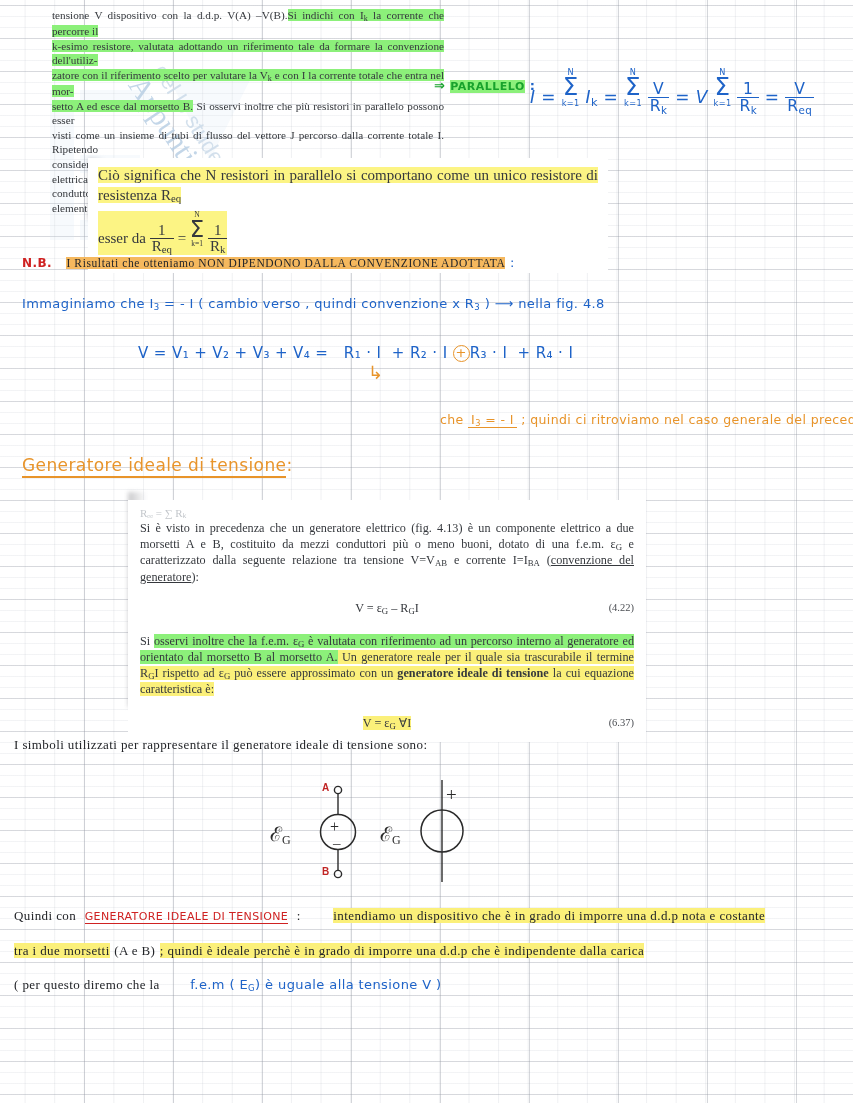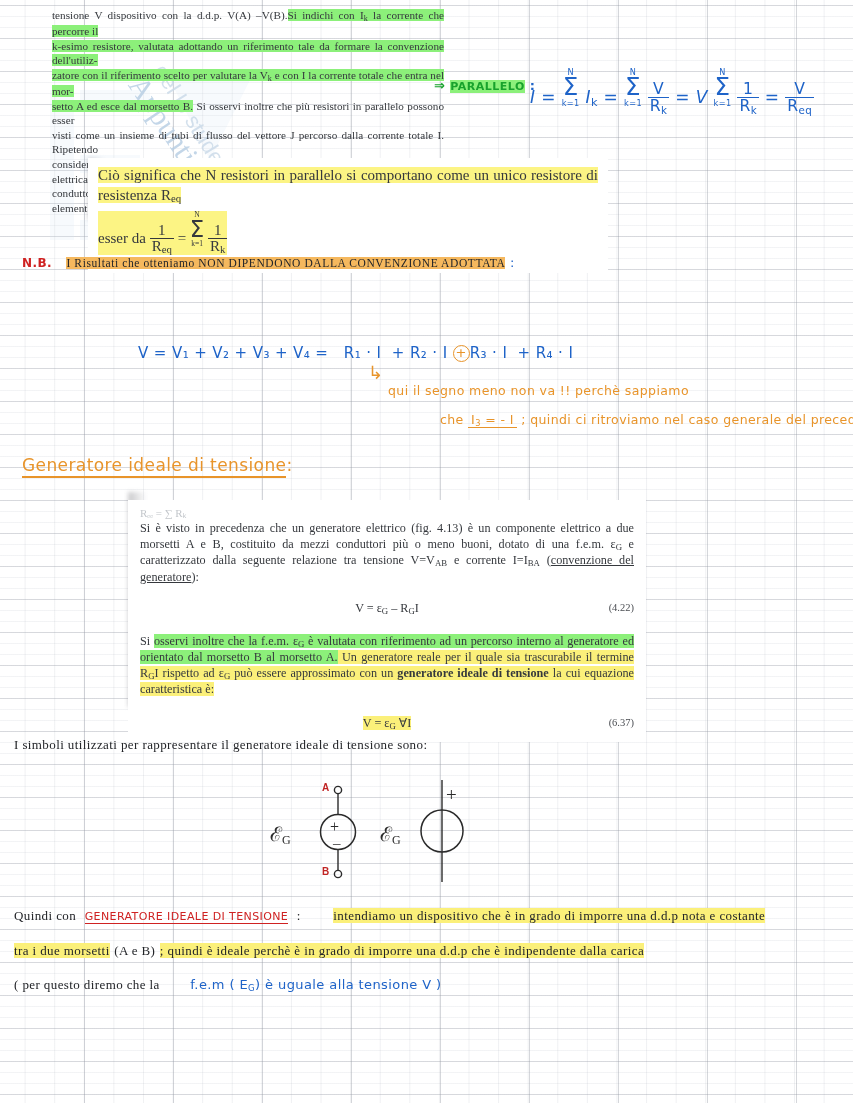--- a/index.html
+++ b/index.html
@@ -241,33 +241,35 @@
       </span>
     </span>
   </div>
 
   <div class="hw" style="left:22px; top:255px; font-size:13px;">
     <span class="hw-red" style="font-weight:700; font-size:12px;">N.B.</span>
     <span class="hl-o hw-black" style="font-size:11.5px; letter-spacing:.6px; margin-left:10px;">I Risultati che otteniamo  NON DIPENDONO DALLA CONVENZIONE ADOTTATA</span>
     <span class="hw-blue">:</span>
   </div>
 
+  <div class="hw hw-blue" style="left:22px; top:296px; font-size:13px;">
+    <span>Immaginiamo  che I</span><span class="sub">3</span><span> = - I     ( cambio verso , quindi convenzione x R</span><span class="sub">3</span><span> ) ⟶   nella fig. 4.8</span>
+  </div>
 
   <div class="hw hw-blue" style="left:138px; top:344px; font-size:15px;">
     <span>V = V₁ + V₂ +  V₃ + V₄   =</span>
     &nbsp;&nbsp;<span>R₁ · I</span>
     &nbsp;<span>+ R₂ · I</span>
     <span class="circ-plus">+</span><span>R₃ · I</span>
     &nbsp;<span>+ R₄ · I</span>
   </div>
 
   <div class="hw hw-orange" style="left:368px; top:362px; font-size:18px;">
     <span>↳</span>
   </div>
-  <div class="hw hw-orange" style="left:388px; top:383px; font-size:12.5px;">qui il segno meno non va !!  perchè sappiamo</div>
   <div class="hw hw-orange" style="left:440px; top:412px; font-size:12.5px;">
     <span>che</span>
     <span style="border-bottom:1.4px solid #e8942a; padding:0 3px;"><span>I</span><span class="sub">3</span> <span>= - I</span></span>
     <span>;  quindi ci ritroviamo nel caso generale del precedente</span>
   </div>
 
   <div class="hw hw-orange" style="left:22px; top:455px; font-size:17px;">
     <span class="underline-ho">Generatore ideale di tensione</span><span>:</span>
   </div>
 

